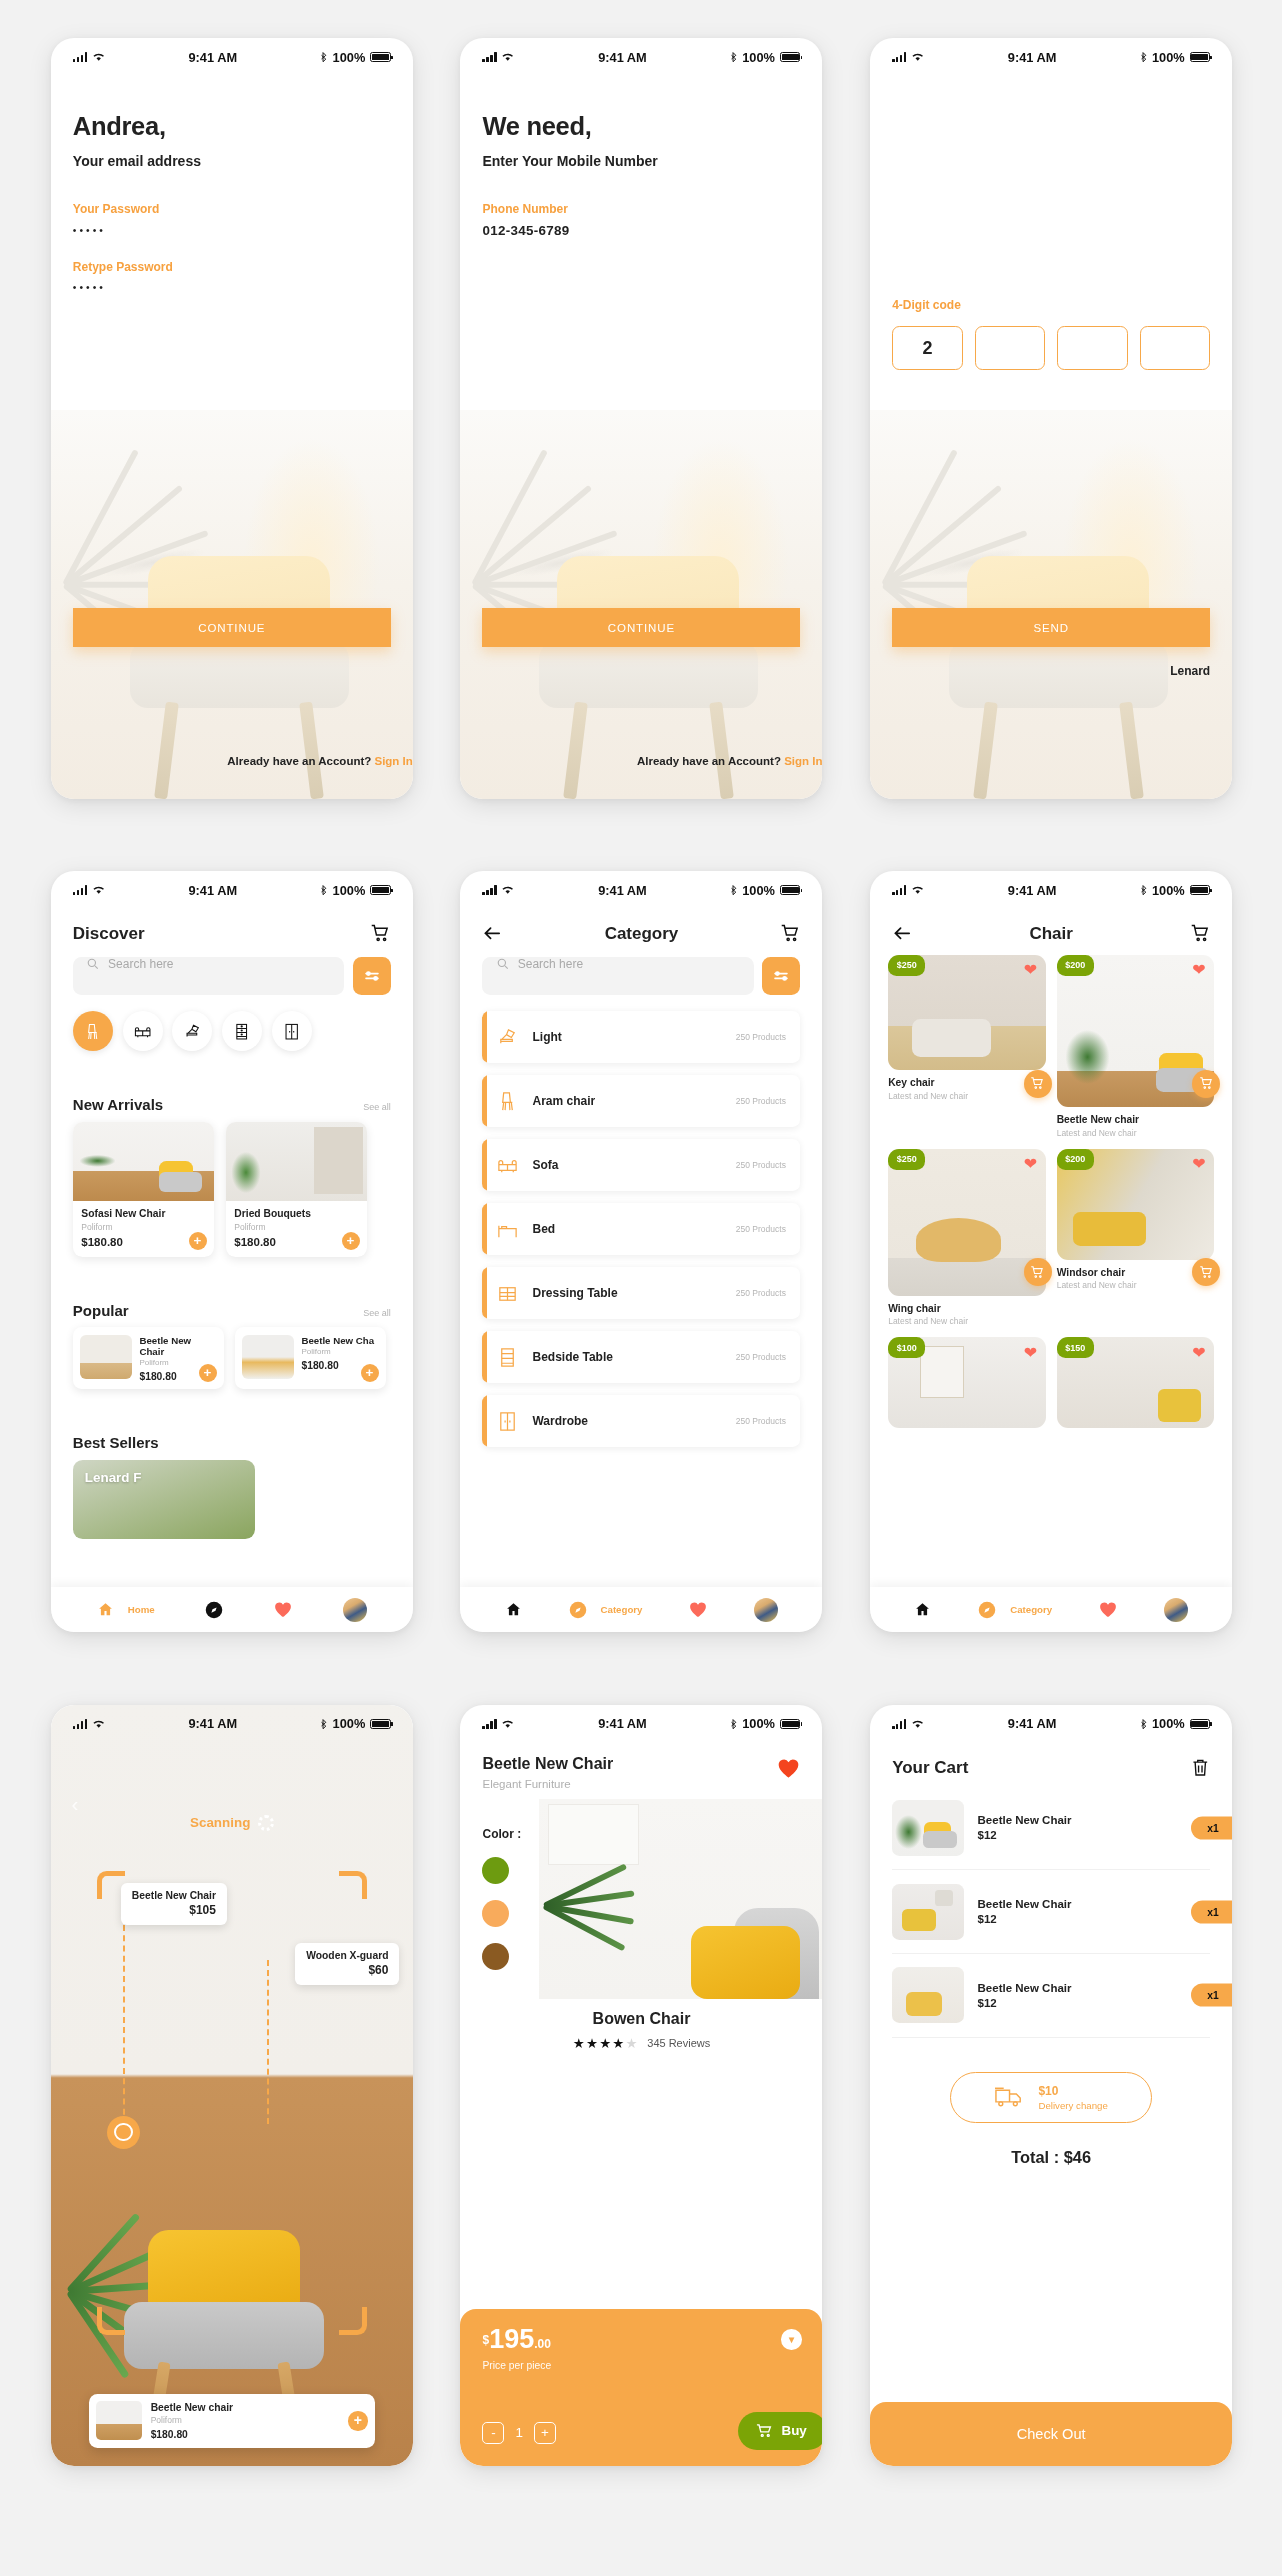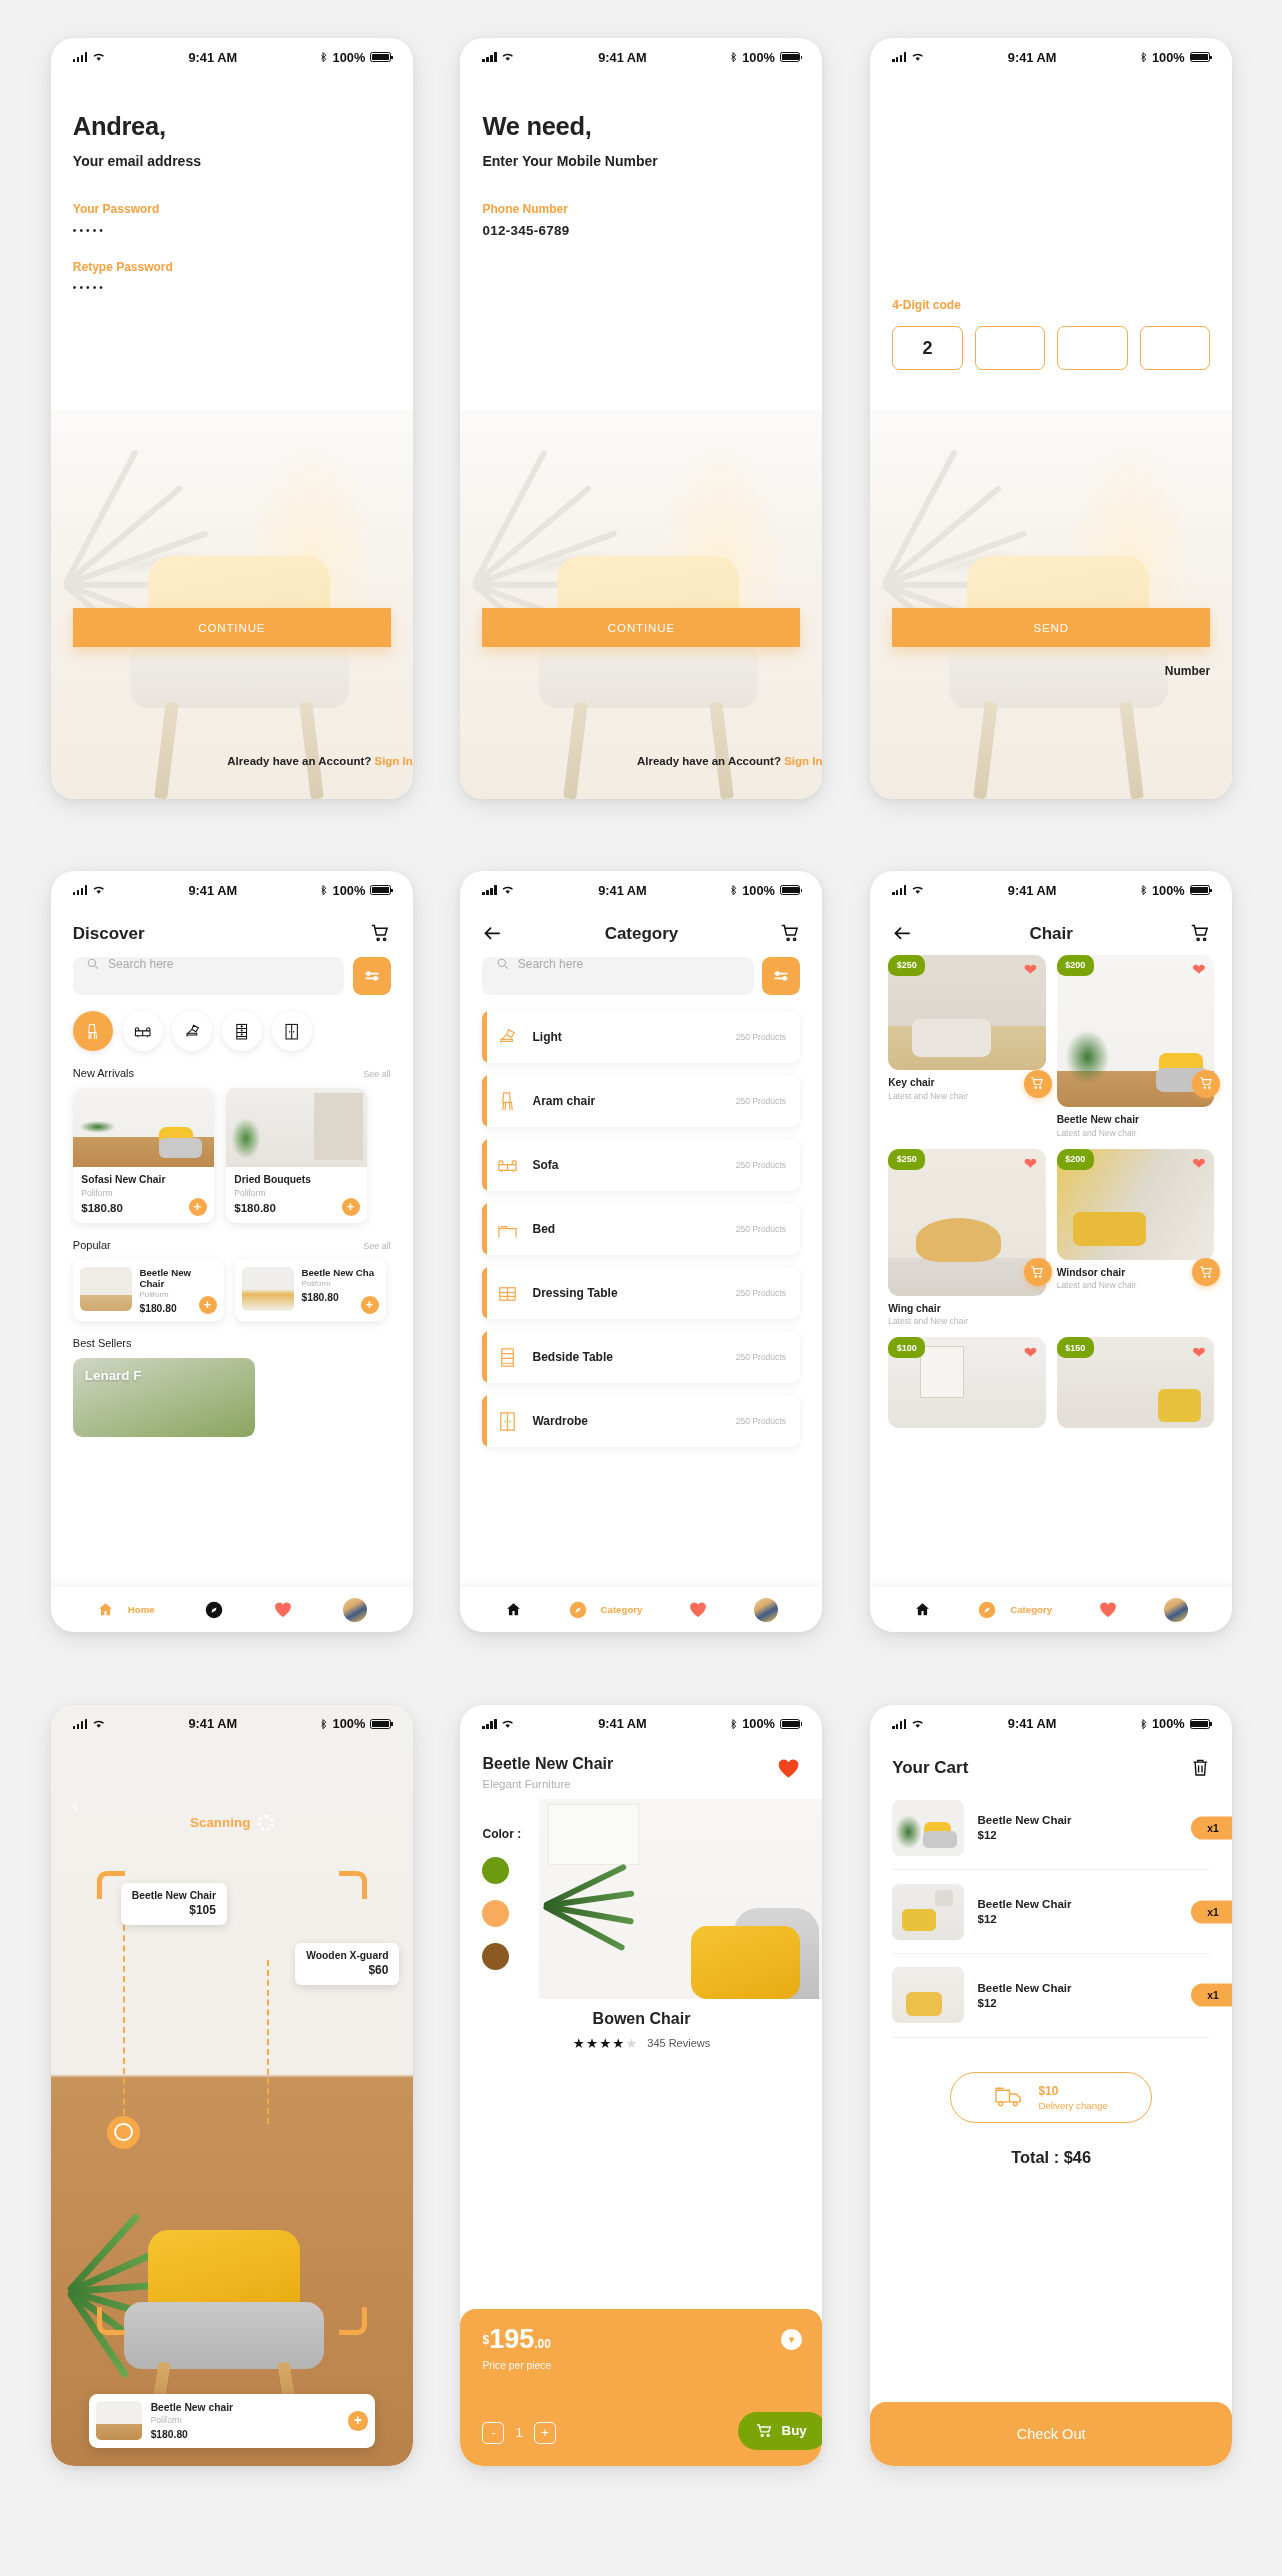--- a/index.html
+++ b/index.html
@@ -128,21 +128,21 @@
   .search{
     flex:1;height:38px;background:#f3f3f3;border-radius:8.5px;display:flex;align-items:flex-start;gap:8.5px;padding:0 13.4px;
     color:#a9a9a9;font-size:12px;
   }
   .filter{width:38px;height:38px;border-radius:8.5px;background:#f7a849;display:flex;align-items:center;justify-content:center;}
   .cats{display:flex;gap:9.7px;padding:0 22px;margin-top:16px;}
   .cat{width:40px;height:40px;border-radius:50%;background:#fff;box-shadow:0 1.8px 7.3px rgba(0,0,0,.10);
        display:flex;align-items:center;justify-content:center;flex:0 0 auto;}
   .cat.on{background:#f7a849;}
   .sec{display:flex;align-items:baseline;justify-content:space-between;padding:0 22px;margin-top:16px;}
-  .sec h3{font-size:11px;font-weight:normal;}
+  .sec h3{font-size:15px;font-weight:bold;margin-top:29px;}
   .sec .all{font-size:9px;color:#b3b3b3;}
   .cards{display:flex;gap:12px;padding:0 22px;margin-top:8.5px;}
   .pcard{width:141px;background:#fff;border-radius:9.7px;box-shadow:0 2.4px 9.7px rgba(0,0,0,.09);overflow:hidden;flex:0 0 auto;}
   .pcard .img{height:79px;}
   .pcard .meta{padding:7.3px 8.5px 8.5px;position:relative;}
   .pcard .nm{font-size:10.3px;font-weight:bold;}
   .pcard .br{font-size:8.5px;color:#b0b0b0;margin-top:2.4px;}
   .pcard .pr{font-size:11.5px;font-weight:bold;margin-top:4.9px;}
   .plus{position:absolute;right:7.3px;bottom:7.3px;width:18px;height:18px;border-radius:50%;background:#f7a849;
         color:#fff;font-size:13.4px;line-height:17px;text-align:center;font-weight:bold;}
@@ -457,21 +457,21 @@
               </div>
     </div>
     <div class="pad ob-label" style="position:absolute;top:222px;z-index:6">4-Digit code</div>
     <div class="codebox-row" style="top:250px">
       <div class="codebox">2</div>
       <div class="codebox"></div>
       <div class="codebox"></div>
       <div class="codebox"></div>
     </div>
     <div class="cta" style="bottom:152px">SEND</div>
-    <div class="resend" style="bottom:121px">Number</div>
+    <div class="resend" style="bottom:121px">Lenard</div>
   </div>
 </div>
       </div>
     </div>
 
 <div class="cell">
       <div class="phone">
         <div class="screen">
   <div class="status">
     <div class="st-left">

